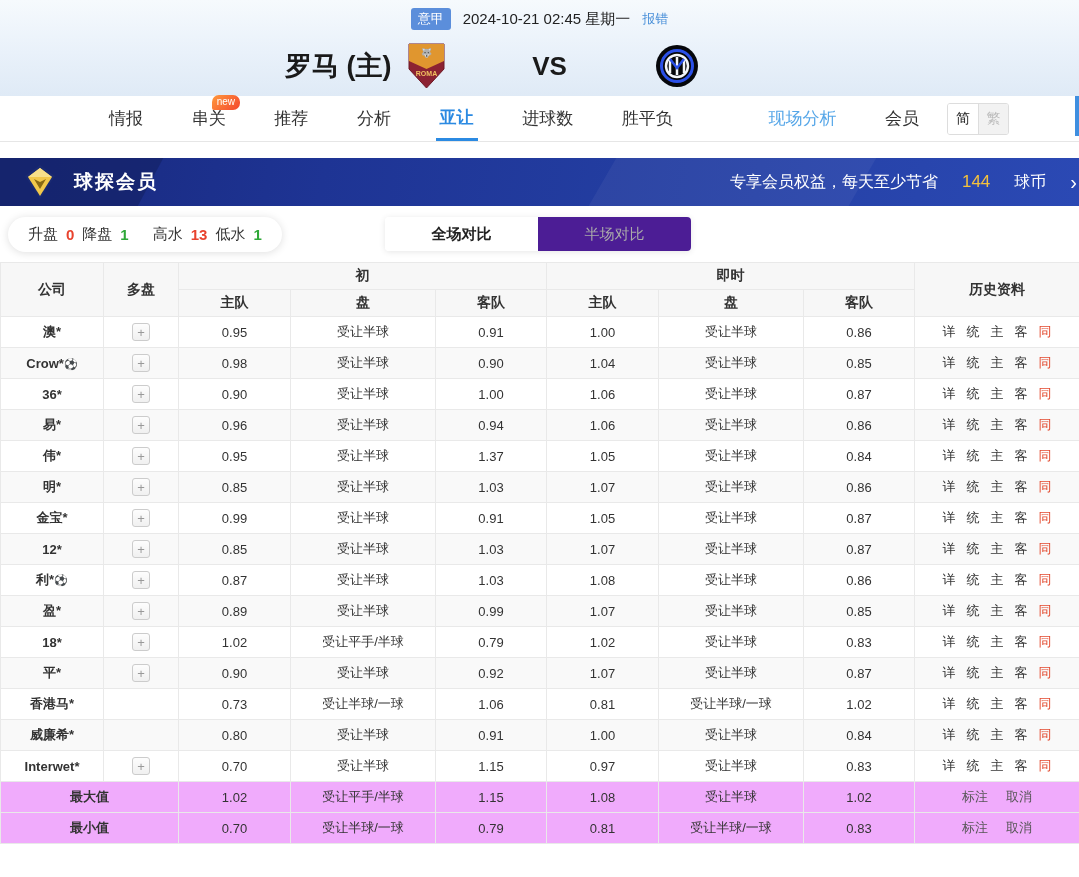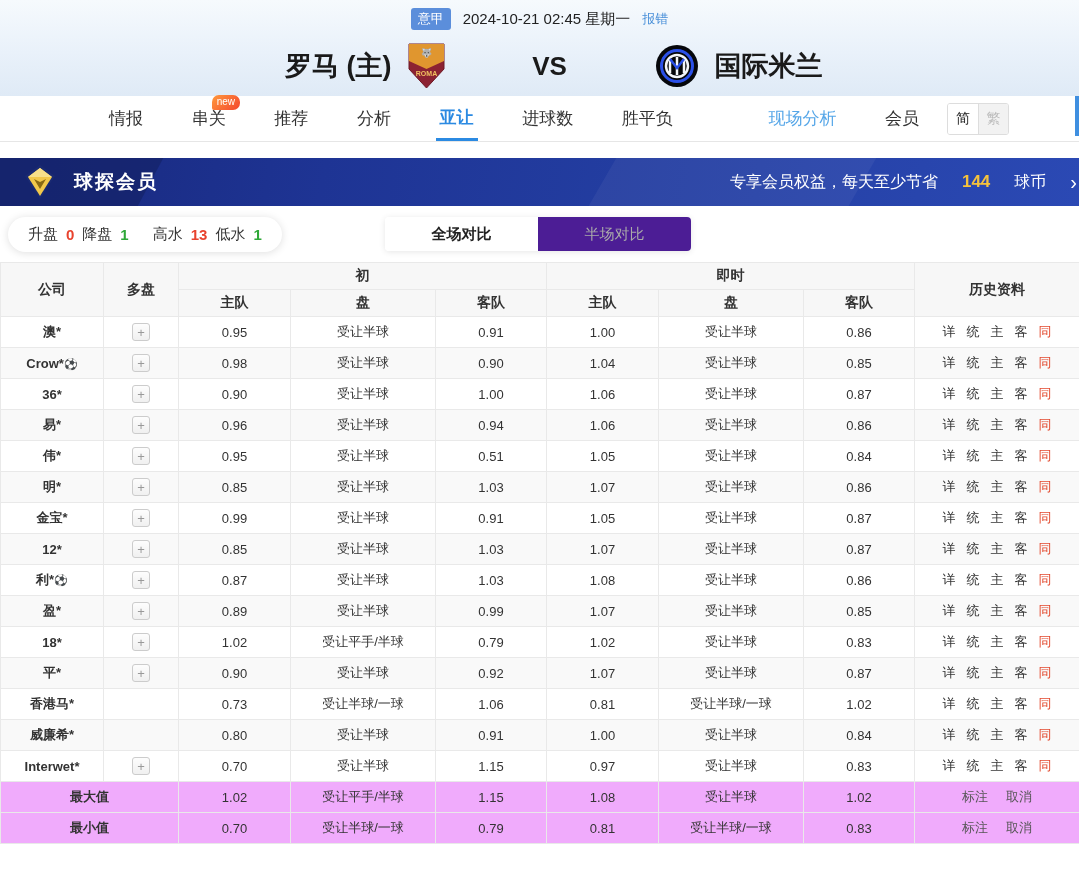--- a/index.html
+++ b/index.html
@@ -35,21 +35,21 @@
   .lang-btn.inactive { background:#f2f2f2; color:#bbb; border-left:1px solid #ddd; }
   .nav-scroll-thumb { position:absolute; right:0; top:0; width:4px; height:40px; background:#3f8fe0; }
 
   
   .vip-banner { margin-top:16px; height:48px; background:linear-gradient(100deg,#18287c 0%,#1e3494 30%,#2541a6 70%,#2b49b4 100%); position:relative; display:flex; align-items:center; overflow:hidden; color:#fff; }
   .vip-banner::before { content:""; position:absolute; left:-30px; top:-20px; width:180px; height:90px; background:#142266; transform:skewX(-28deg); opacity:.65; }
   .vip-banner::after { content:""; position:absolute; right:220px; top:-30px; width:260px; height:120px; background:rgba(255,255,255,0.05); transform:skewX(-30deg); }
   .vip-icon { width:36px; height:36px; margin:0 16px 0 22px; position:relative; z-index:2; }
   .vip-title { font-size:19px; font-weight:bold; letter-spacing:2px; z-index:2; }
   .vip-right { margin-left:auto; display:flex; align-items:center; gap:24px; padding-right:2px; z-index:2; font-size:16px; }
-  .vip-gold { color:#f5c23c; font-weight:bold; font-size:17px;text-align:right; }
+  .vip-gold { color:#f5c23c; font-weight:normal; font-size:17px;text-align:right; }
   .vip-chevron { font-size:20px; color:#fff; line-height:1; }
 
   
   .filter-row { height:56px; display:flex; align-items:center; padding:8px 8px; position:relative; }
   .stat-pill { display:flex; align-items:center; gap:8px; background:#fff; border-radius:19px; box-shadow:0 1px 8px rgba(0,0,0,0.13); padding:8px 20px; font-size:15px; color:#333; }
   .num-red { color:#e8432e; font-weight:bold; }
   .num-green { color:#2fa838; font-weight:bold; }
   .stat-gap { width:8px; }
   .scope-tabs { position:absolute; left:385px; top:11px; display:flex; box-shadow:0 1px 6px rgba(0,0,0,0.10); border-radius:4px; overflow:hidden; }
   .scope-tab { width:153px; height:34px; display:flex; align-items:center; justify-content:center; font-size:15px; cursor:pointer; }
@@ -100,21 +100,20 @@
       </div>
       <div class="vs-label">VS</div>
       <div class="team-side away">
         <svg class="inter-logo" viewBox="0 0 44 44">
           <circle cx="22" cy="22" r="21" fill="#06070b"></circle>
           <circle cx="22" cy="22" r="15.5" fill="none" stroke="#2b50e8" stroke-width="3"></circle>
           <circle cx="22" cy="22" r="11" fill="none" stroke="#f4f6fa" stroke-width="2.5"></circle>
           <path d="M15 15 V29 M22 13 V31 M29 15 V29" stroke="#f4f6fa" stroke-width="2.5" fill="none"></path>
           <path d="M15 15 L22 24 L29 15" stroke="#2b50e8" stroke-width="2.5" fill="none"></path>
         </svg>
-        <span class="team-name">国际米兰</span>
       </div>
     </div>
     <div class="match-info">
       <span>场地: 罗马奥林匹克球场</span>
       <span>天气: 多云</span>
       <span>温度: 22℃~23℃</span>
     </div>
   </div>
 
   <div class="nav-bar">
@@ -274,21 +273,21 @@
               <span class="hist-link">客</span>
               <span class="hist-link same">同</span>
             </div>
           </td>
         </tr>
         <tr class="r-odd">
           <td class="company">伟*</td>
           <td><span class="plus-btn">+</span></td>
           <td>0.95</td>
           <td>受让半球</td>
-          <td>0.51</td>
+          <td>1.37</td>
           <td>1.05</td>
           <td>受让半球</td>
           <td>0.84</td>
           <td>
             <div class="hist-links">
               <span class="hist-link">详</span>
               <span class="hist-link">统</span>
               <span class="hist-link">主</span>
               <span class="hist-link">客</span>
               <span class="hist-link same">同</span>

